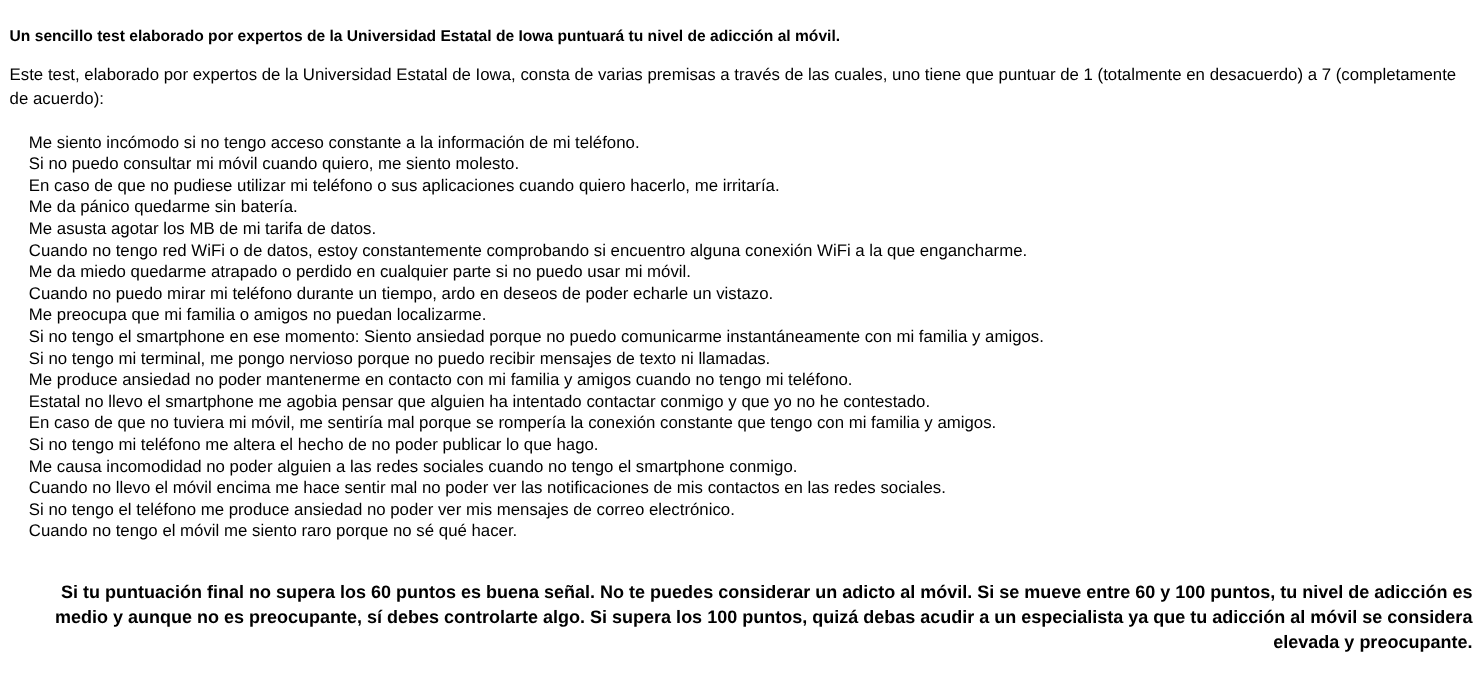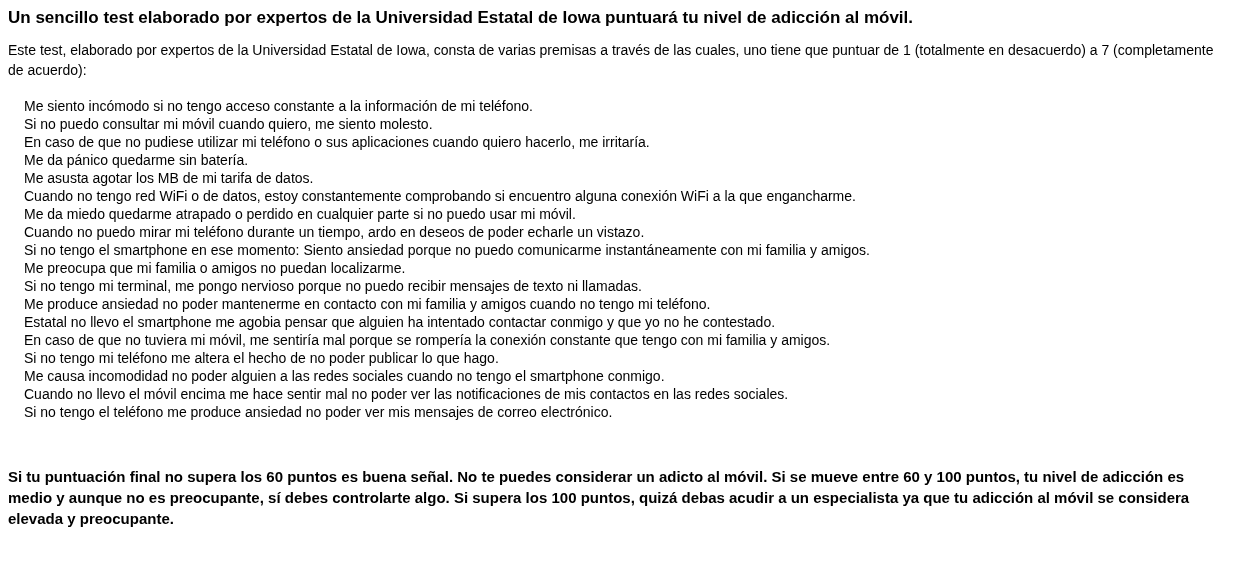--- a/index.html
+++ b/index.html
@@ -14,72 +14,74 @@
     font-family: "Liberation Sans", sans-serif;
     color: #000000;
     -webkit-font-smoothing: antialiased;
   }
   .doc {
     padding: 8px 10px 0 8px;
     box-sizing: border-box;
     width: 1237px;
   }
   .title {
-    font-size: 17px;
+    font-size: 13px;
     font-weight: bold;
     line-height: 20px;
-    margin: 0 0 12px 0;
+    margin: 12px 0 12px 0;
   }
   .intro {
     font-size: 14px;
     line-height: 20px;
     margin: 0 0 17px 0;
     max-width: 1215px;
   }
   .statements {
     margin: 16px;
   }
   .statement-line {
     font-size: 14px;
     line-height: 18px;
     white-space: nowrap;
   }
   .conclusion {
     font-size: 15px;
     font-weight: bold;
     line-height: 21px;
-    margin: 45px 0 0 0;
+    margin: 32px 0 0 0;
     max-width: 1221px;
+    text-align: right;
   }
 </style>
 </head>
 <body>
 
 <div class="doc">
 
   <h1 class="title">Un sencillo test elaborado por expertos de la Universidad Estatal de Iowa puntuará tu nivel de adicción al móvil.</h1>
 
   <p class="intro">Este test, elaborado por expertos de la Universidad Estatal de Iowa, consta de varias premisas a través de las cuales, uno tiene que puntuar de 1 (totalmente en desacuerdo) a 7 (completamente de acuerdo):</p>
 
   <div class="statements">
     <div class="statement-line">Me siento incómodo si no tengo acceso constante a la información de mi teléfono.</div>
     <div class="statement-line">Si no puedo consultar mi móvil cuando quiero, me siento molesto.</div>
     <div class="statement-line">En caso de que no pudiese utilizar mi teléfono o sus aplicaciones cuando quiero hacerlo, me irritaría.</div>
     <div class="statement-line">Me da pánico quedarme sin batería.</div>
     <div class="statement-line">Me asusta agotar los MB de mi tarifa de datos.</div>
     <div class="statement-line">Cuando no tengo red WiFi o de datos, estoy constantemente comprobando si encuentro alguna conexión WiFi a la que engancharme.</div>
     <div class="statement-line">Me da miedo quedarme atrapado o perdido en cualquier parte si no puedo usar mi móvil.</div>
     <div class="statement-line">Cuando no puedo mirar mi teléfono durante un tiempo, ardo en deseos de poder echarle un vistazo.</div>
+    <div class="statement-line">Me preocupa que mi familia o amigos no puedan localizarme.</div>
     <div class="statement-line">Si no tengo el smartphone en ese momento: Siento ansiedad porque no puedo comunicarme instantáneamente con mi familia y amigos.</div>
-    <div class="statement-line">Me preocupa que mi familia o amigos no puedan localizarme.</div>
     <div class="statement-line">Si no tengo mi terminal, me pongo nervioso porque no puedo recibir mensajes de texto ni llamadas.</div>
     <div class="statement-line">Me produce ansiedad no poder mantenerme en contacto con mi familia y amigos cuando no tengo mi teléfono.</div>
     <div class="statement-line">Estatal no llevo el smartphone me agobia pensar que alguien ha intentado contactar conmigo y que yo no he contestado.</div>
     <div class="statement-line">En caso de que no tuviera mi móvil, me sentiría mal porque se rompería la conexión constante que tengo con mi familia y amigos.</div>
     <div class="statement-line">Si no tengo mi teléfono me altera el hecho de no poder publicar lo que hago.</div>
     <div class="statement-line">Me causa incomodidad no poder alguien a las redes sociales cuando no tengo el smartphone conmigo.</div>
     <div class="statement-line">Cuando no llevo el móvil encima me hace sentir mal no poder ver las notificaciones de mis contactos en las redes sociales.</div>
     <div class="statement-line">Si no tengo el teléfono me produce ansiedad no poder ver mis mensajes de correo electrónico.</div>
+    <div class="statement-line">Cuando no tengo el móvil me siento raro porque no sé qué hacer.</div>
   </div>
 
   <p class="conclusion">Si tu puntuación final no supera los 60 puntos es buena señal. No te puedes considerar un adicto al móvil. Si se mueve entre 60 y 100 puntos, tu nivel de adicción es medio y aunque no es preocupante, sí debes controlarte algo. Si supera los 100 puntos, quizá debas acudir a un especialista ya que tu adicción al móvil se considera elevada y preocupante.</p>
 
 </div>
 
 </body></html>

